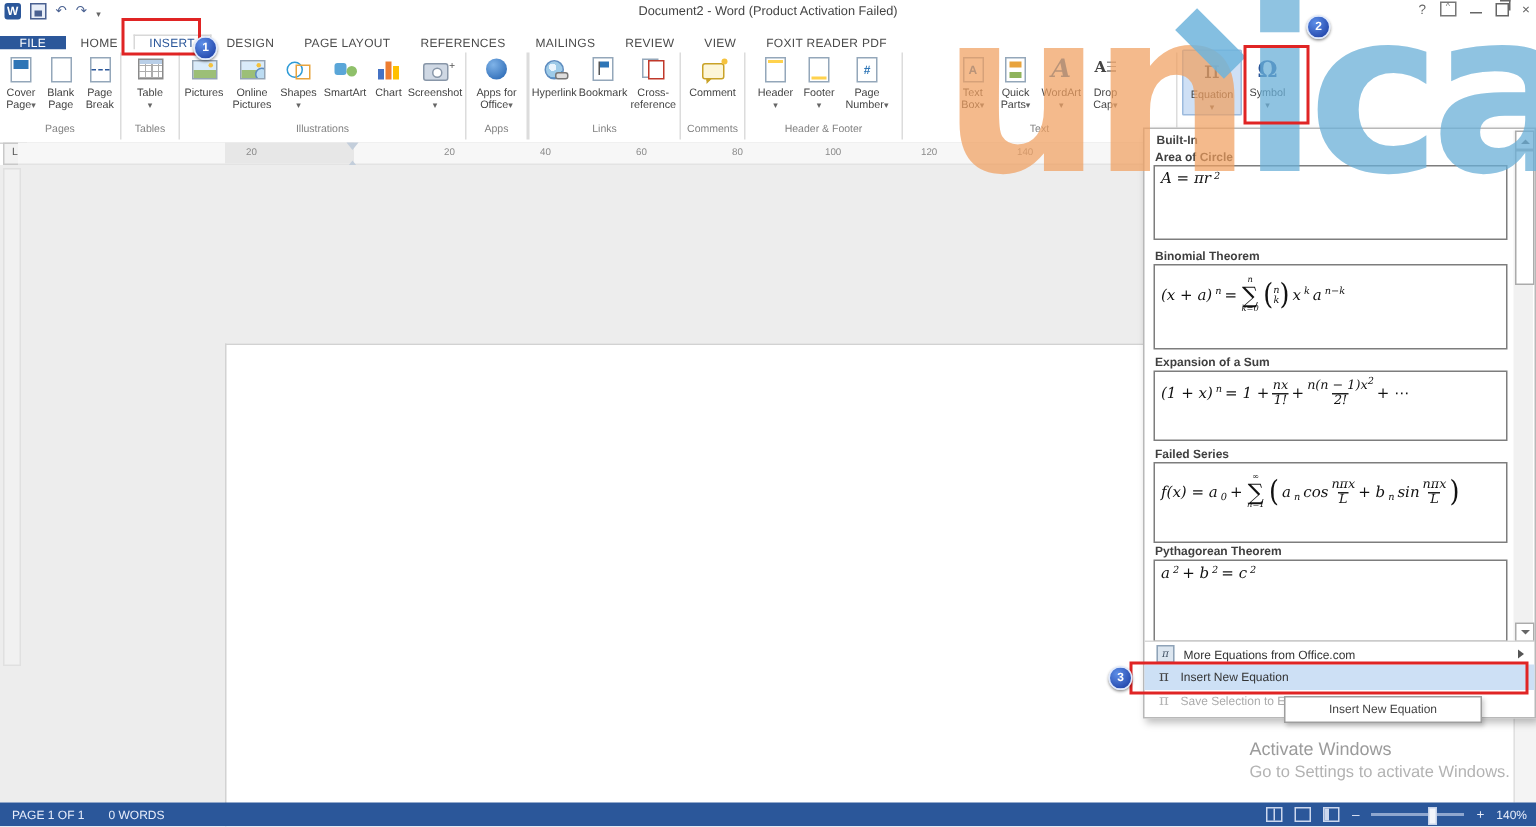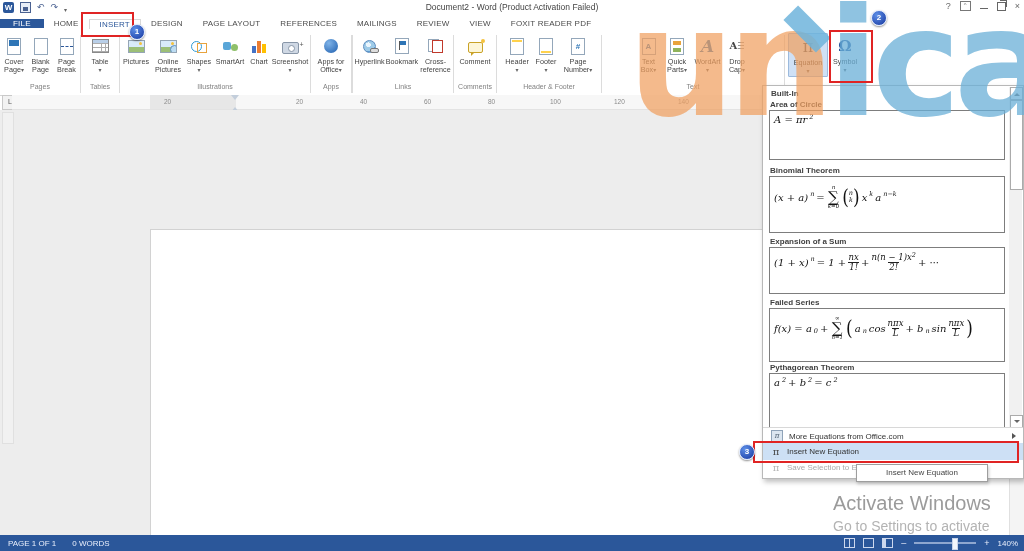--- a/index.html
+++ b/index.html
@@ -18,21 +18,21 @@
   .mini{width:8px;height:8px;position:relative;}
   .mini::after{content:"";position:absolute;left:0;bottom:1px;width:8px;height:1.5px;background:#666;}
   .resto{width:7px;height:7px;border:1px solid #666;position:relative;background:#fff;}
   .resto::after{content:"";position:absolute;left:2px;top:-3px;width:6px;height:6px;border:1px solid #666;border-left:none;border-bottom:none;}
   .ribopt{width:9px;height:8px;border:1px solid #777;font-size:6px;line-height:7px;text-align:center;color:#777;}
   .avatar{position:absolute;right:4px;top:16px;width:13px;height:14px;background:#e8e8e8;border:1px solid #cfcfcf;position:absolute;}
   .avatar::before{content:"";position:absolute;left:4px;top:2px;width:5px;height:5px;border-radius:50%;background:#b5b5b5;}
   .avatar::after{content:"";position:absolute;left:2px;top:8px;width:9px;height:5px;border-radius:4px 4px 0 0;background:#b5b5b5;}
   .av-caret{position:absolute;right:21px;top:20px;}
   
-  .tabrow{position:absolute;left:0;top:14px;width:1024px;height:19px;background:#fff;display:flex;align-items:center;}
+  .tabrow{position:absolute;left:0;top:14px;width:1024px;height:19px;background:#fff;display:flex;align-items:flex-end;}
   .tab{padding:0 10px;font-size:8px;letter-spacing:.2px;color:#4b4b4b;display:flex;align-items:center;}
   .tab.file{background:#2b579a;color:#fff;padding:0 13px;}
   .tab.active{color:#2b579a;background:#fff;border:1px solid #d8d8d8;border-bottom:none;}
   
   .ribbon{position:absolute;left:0;top:33px;width:1024px;height:62px;background:#fff;
           border-bottom:1px solid #d4d4d4;display:flex;}
   .grp{display:flex;flex-direction:column;align-items:center;position:relative;}
   .grp-items{flex:1;display:flex;align-items:flex-start;justify-content:center;width:100%;}
   .grp-label{height:12px;font-size:7px;color:#828282;text-align:center;width:100%;}
   .vdiv{width:1px;background:#dcdcdc;margin:2px 0;}
@@ -162,22 +162,22 @@
       box-shadow:0 1px 2px rgba(0,0,0,.45);font-size:8px;font-weight:bold;text-align:center;line-height:14px;}
   
   .watermark{position:absolute;left:628px;top:-32px;z-index:40;font-weight:bold;font-size:150px;
       letter-spacing:-7px;font-family:"DejaVu Sans",sans-serif;line-height:190px;pointer-events:none;}
   .wm-orange{color:rgba(240,160,95,.72);}
   .wm-blue{color:rgba(105,175,215,.75);}
   .wm-cap{position:absolute;left:784px;top:6px;width:46px;height:46px;z-index:41;
       background:rgba(110,180,220,.85);transform:rotate(45deg) scaleY(.45);pointer-events:none;}
   
   .activate{position:absolute;left:833px;top:492px;z-index:6;}
-  .activate .l1{font-size:20px;color:#9b9b9b;}
-  .activate .l2{font-size:14px;color:#b3b3b3;margin-top:3px;}
+  .activate .l1{font-size:12px;color:#9b9b9b;}
+  .activate .l2{font-size:11px;color:#b3b3b3;margin-top:3px;}
   
   .statusbar{position:absolute;left:0;top:535px;width:1024px;height:16px;background:#2b579a;color:#e9eefb;
       display:flex;align-items:center;font-size:8px;z-index:10;}
   .sb-left{display:flex;gap:16px;padding-left:8px;}
   .sb-right{margin-left:auto;display:flex;align-items:center;gap:8px;padding-right:6px;}
   .vb{width:9px;height:8px;border:1px solid #cdd8ee;background:transparent;position:relative;}
   .vb.read::after{content:"";position:absolute;left:3.5px;top:0;bottom:0;width:1px;background:#cdd8ee;}
   .vb.web::after{content:"";position:absolute;left:0;top:0;bottom:0;width:2.5px;background:#cdd8ee;}
   .ztrack{width:62px;height:2px;background:#8fa7cf;position:relative;}
   .zthumb{position:absolute;left:38px;top:-4px;width:4px;height:10px;background:#f2f5fb;border:1px solid #c8d4ea;}

